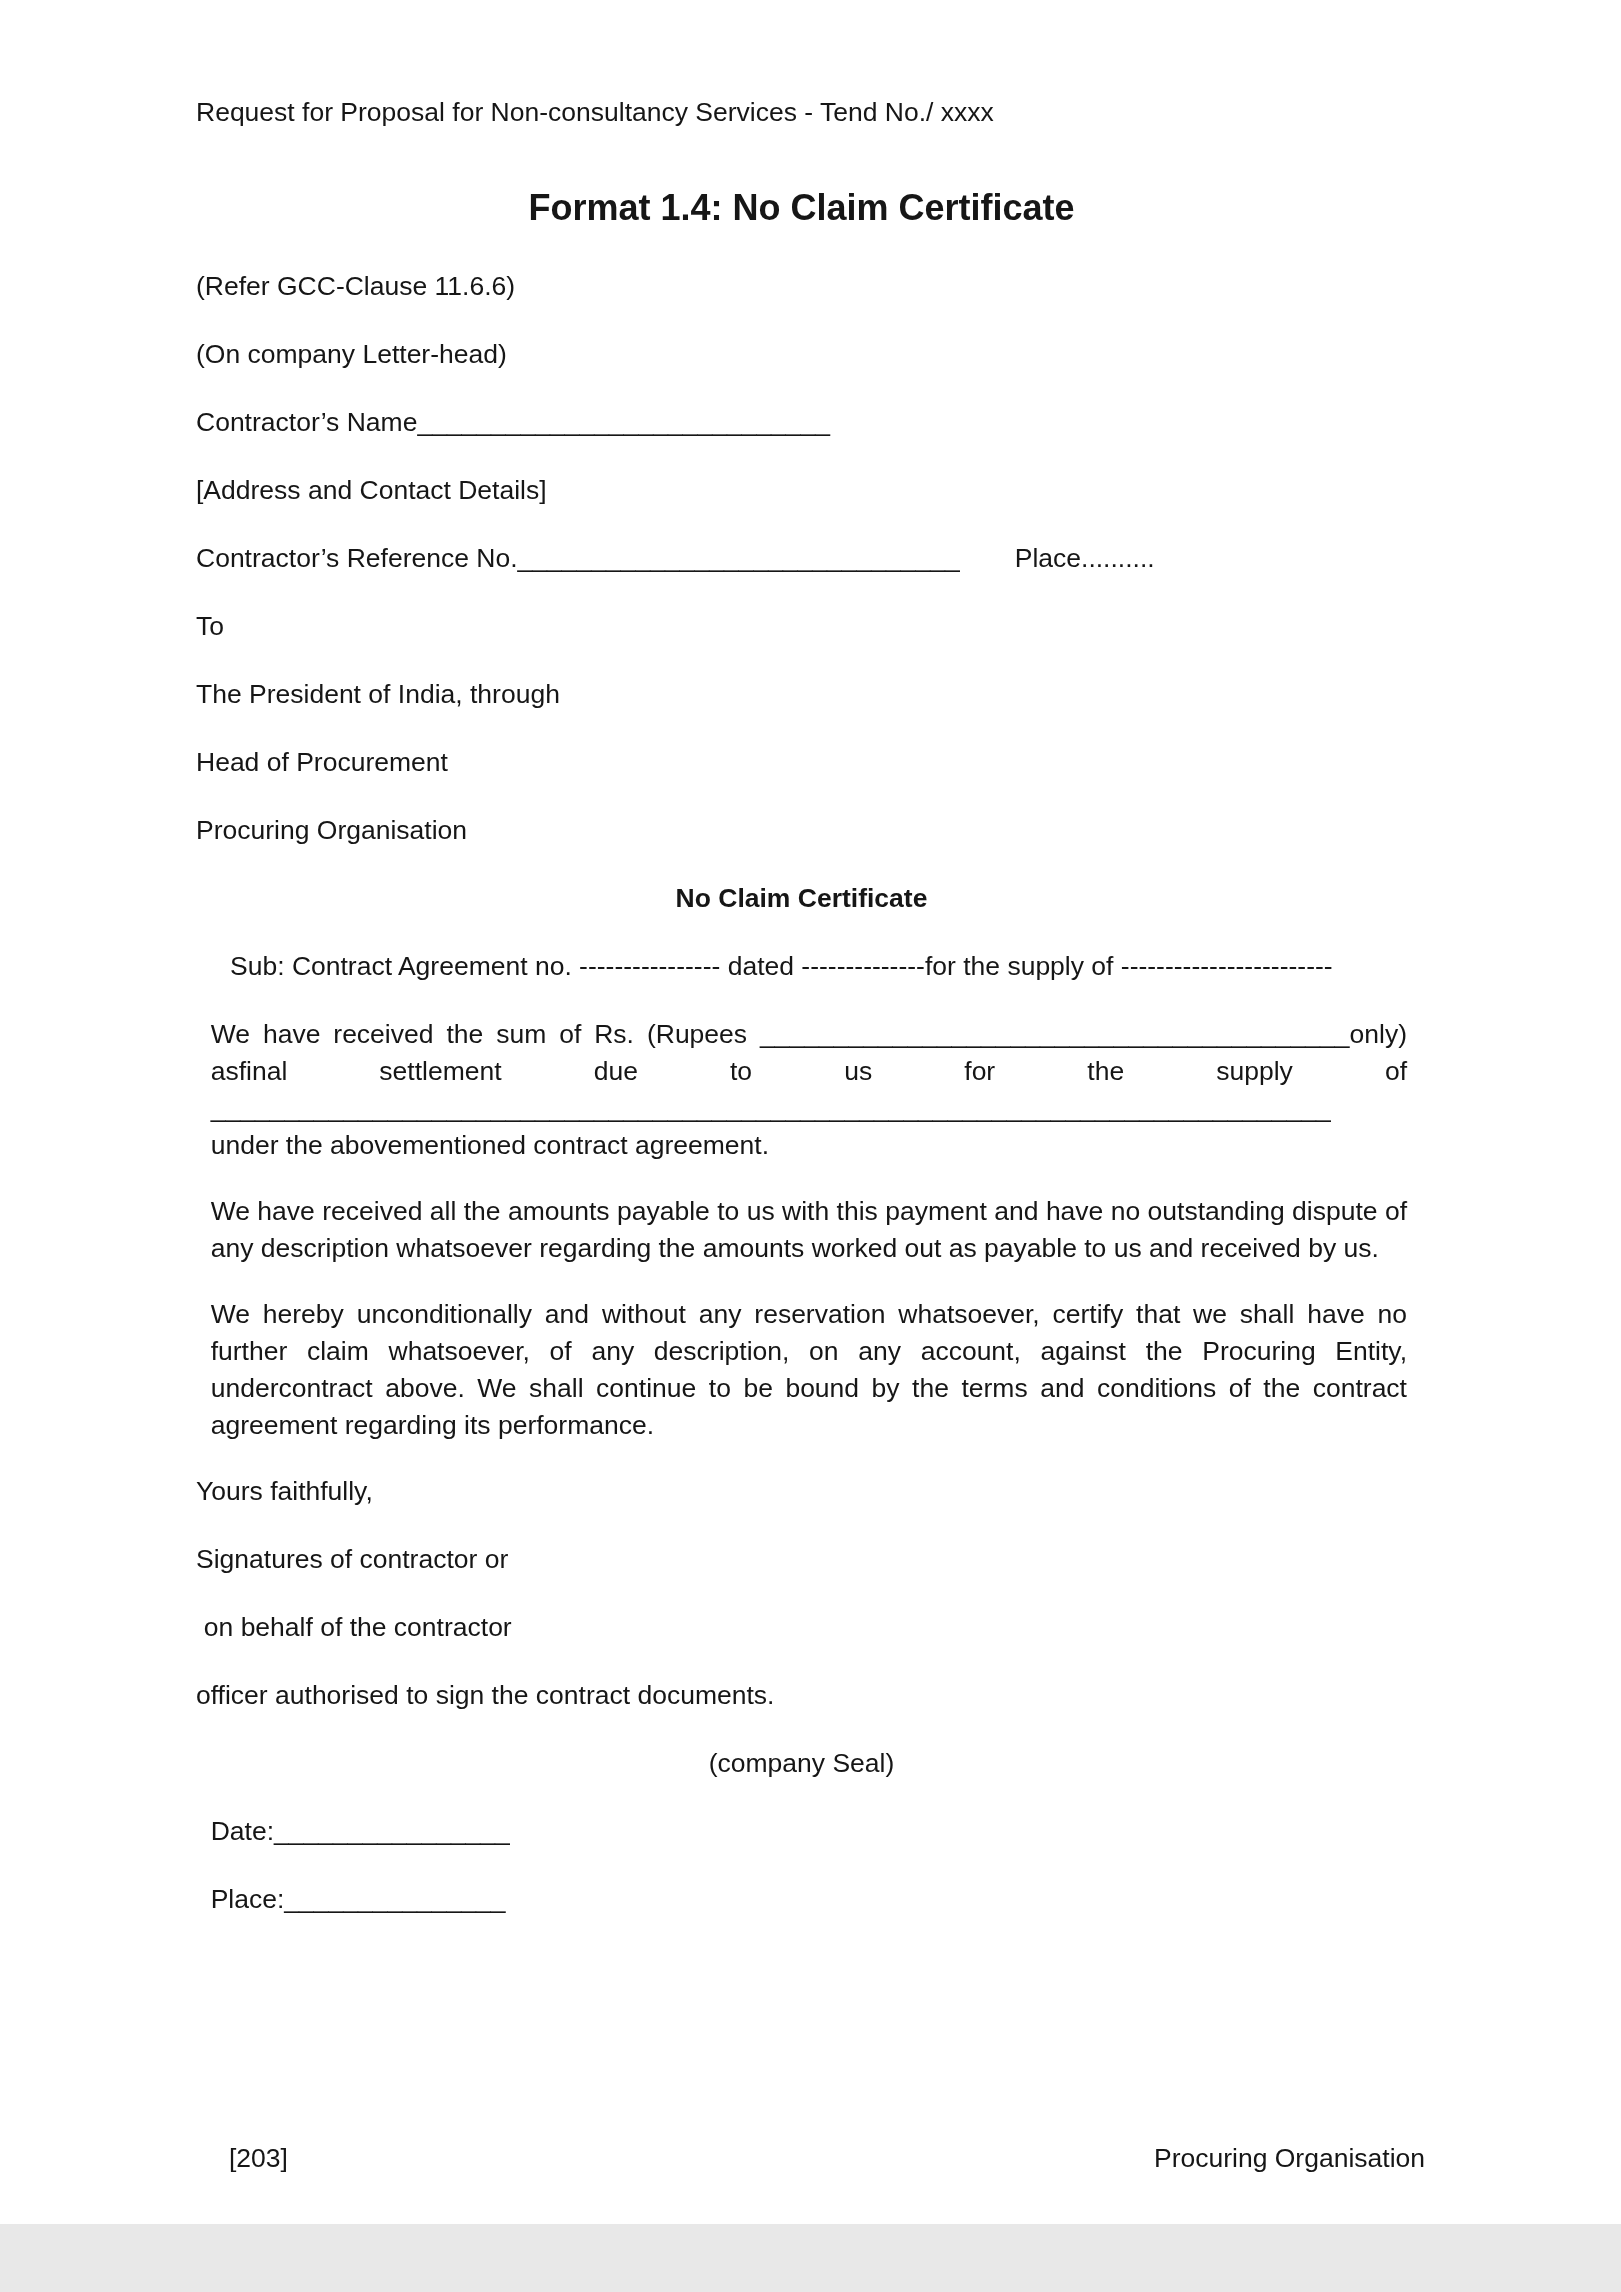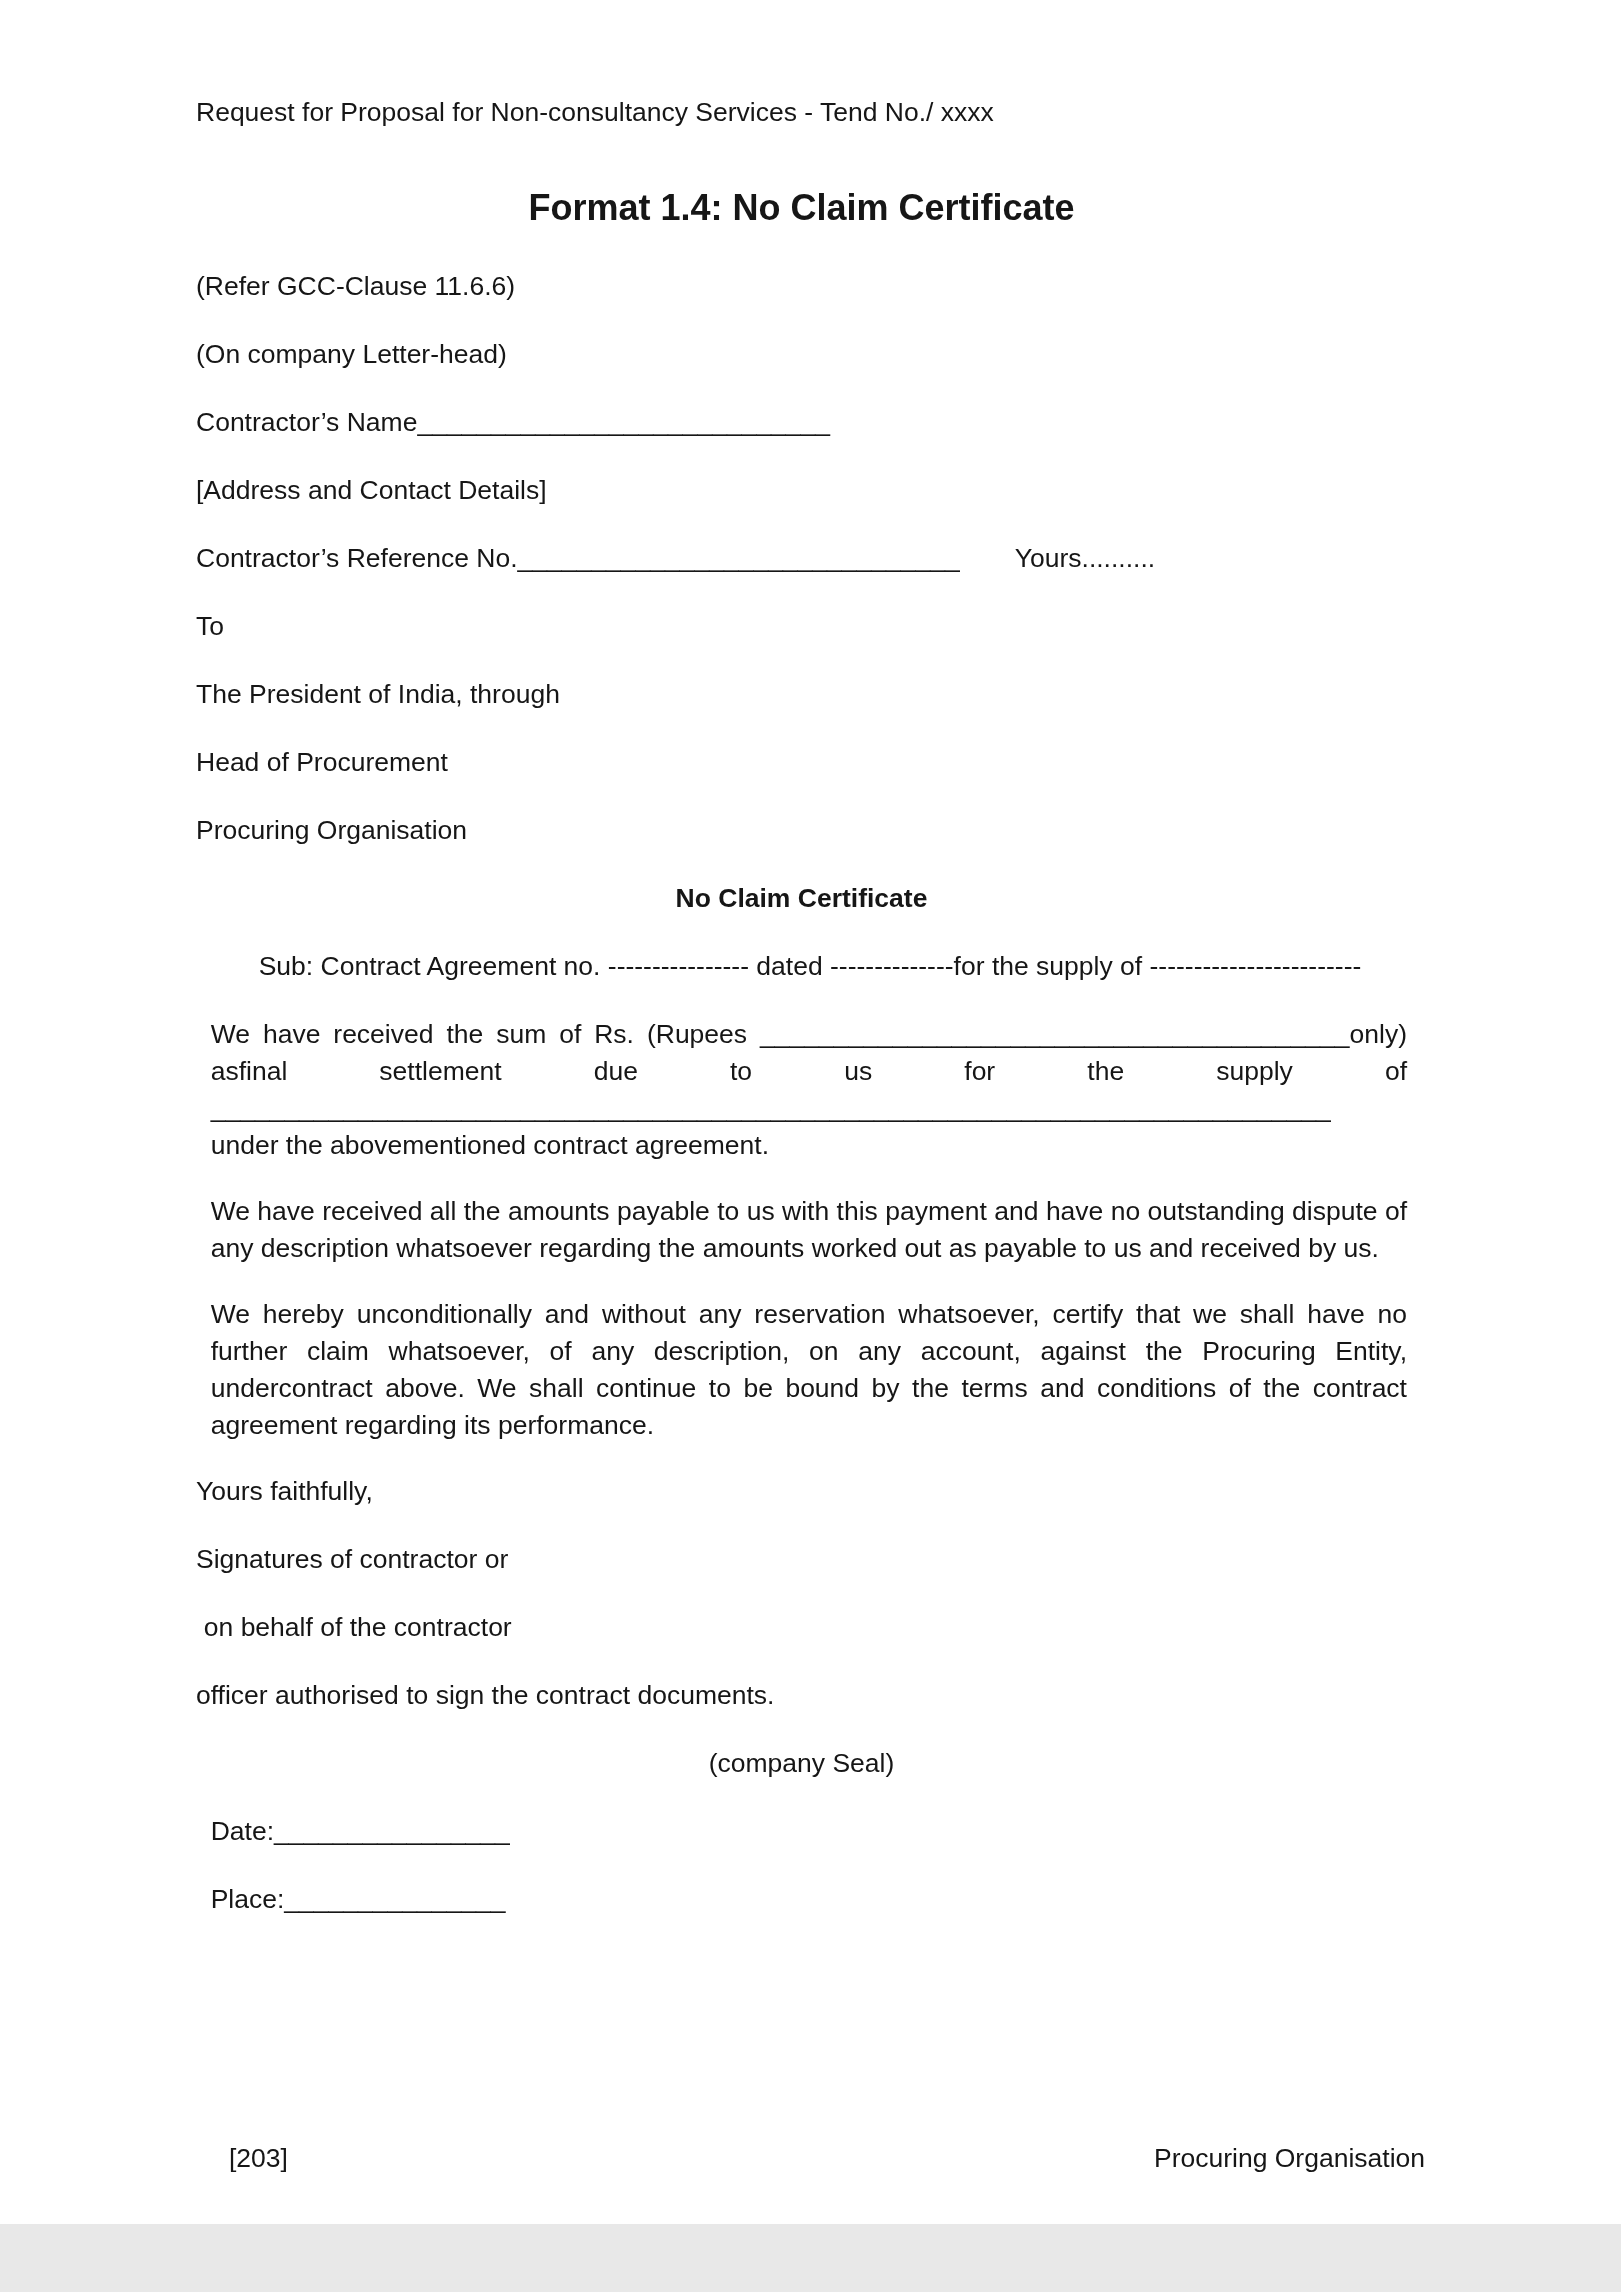--- a/index.html
+++ b/index.html
@@ -26,21 +26,21 @@
     margin-top: 51px;
     margin-bottom: 35px;
   }
   .line { margin-bottom: 31px; }
   .ref-row .date-dots { margin-left: 55px; }
   .cert-heading {
     font-weight: 700;
     text-align: center;
     margin-bottom: 31px;
   }
-  .subject { margin-left: 17px; text-align: center; }
+  .subject { margin-left: 34px; }
   .para { margin-left: 14.7px; margin-bottom: 29px; }
   .just { text-align: justify; }
   .jline { text-align: justify; text-align-last: justify; }
   .onbehalf { margin-left: 7.8px; }
   .seal { text-align: center; }
   .indent { margin-left: 14.7px; }
   .doc-footer {
     position: absolute;
     left: 229px;
     right: 196px;
@@ -57,21 +57,21 @@
   <div class="doc-header">Request for Proposal for Non-consultancy Services - Tend No./ xxxx</div>
 
   <div class="doc-title">Format 1.4: No Claim Certificate</div>
 
   <div class="line">(Refer GCC-Clause 11.6.6)</div>
   <div class="line">(On company Letter-head)</div>
   <div class="line">Contractor’s Name____________________________</div>
   <div class="line">[Address and Contact Details]</div>
 
   <div class="line ref-row">
-    <span>Contractor’s Reference No.______________________________</span><span class="date-dots">Yours..........</span>
+    <span>Contractor’s Reference No.______________________________</span><span class="date-dots">Place..........</span>
   </div>
 
   <div class="line">To</div>
   <div class="line">The President of India, through</div>
   <div class="line">Head of Procurement</div>
   <div class="line">Procuring Organisation</div>
 
   <div class="cert-heading">No Claim Certificate</div>
 
   <div class="line subject">Sub: Contract Agreement no. ---------------- dated --------------for the supply of ------------------------</div>

